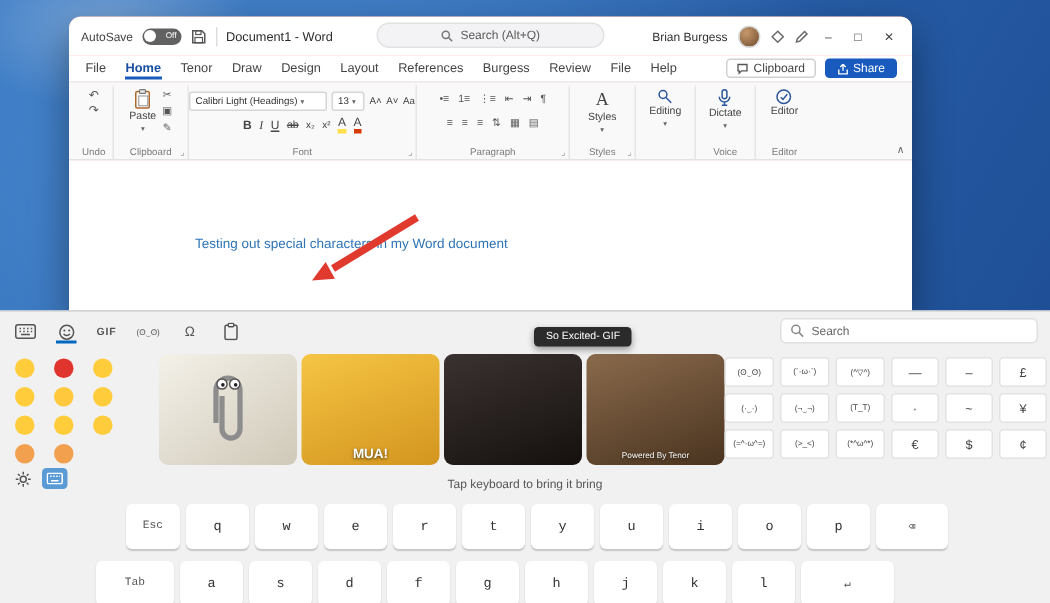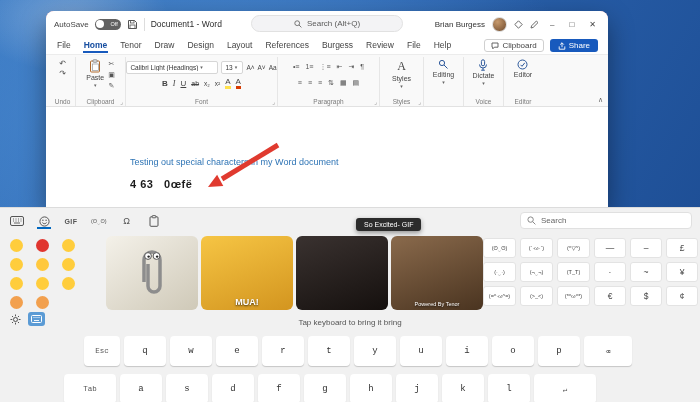--- a/index.html
+++ b/index.html
@@ -300,21 +300,20 @@
           <span>Editor</span>
         </span>
         <span class="glabel">Editor</span>
       </div>
 
       <span class="ribbon-collapse">∧</span>
     </div>
 
     <div class="docarea">
       <div class="doc-heading">Testing out special characters in my Word document</div>
-      <div class="doc-body">4 63   0œfë</div>
     </div>
 
     <svg class="arrow-svg" width="95" height="58" viewBox="0 0 95 58">
       <line x1="82" y1="8" x2="26" y2="42" stroke="#e03a2f" stroke-width="5"></line>
       <polygon points="12,50 27.3,48.9 21.1,37.7" fill="#e03a2f"></polygon>
     </svg>
   </div>
 
   <div class="panel">
 

